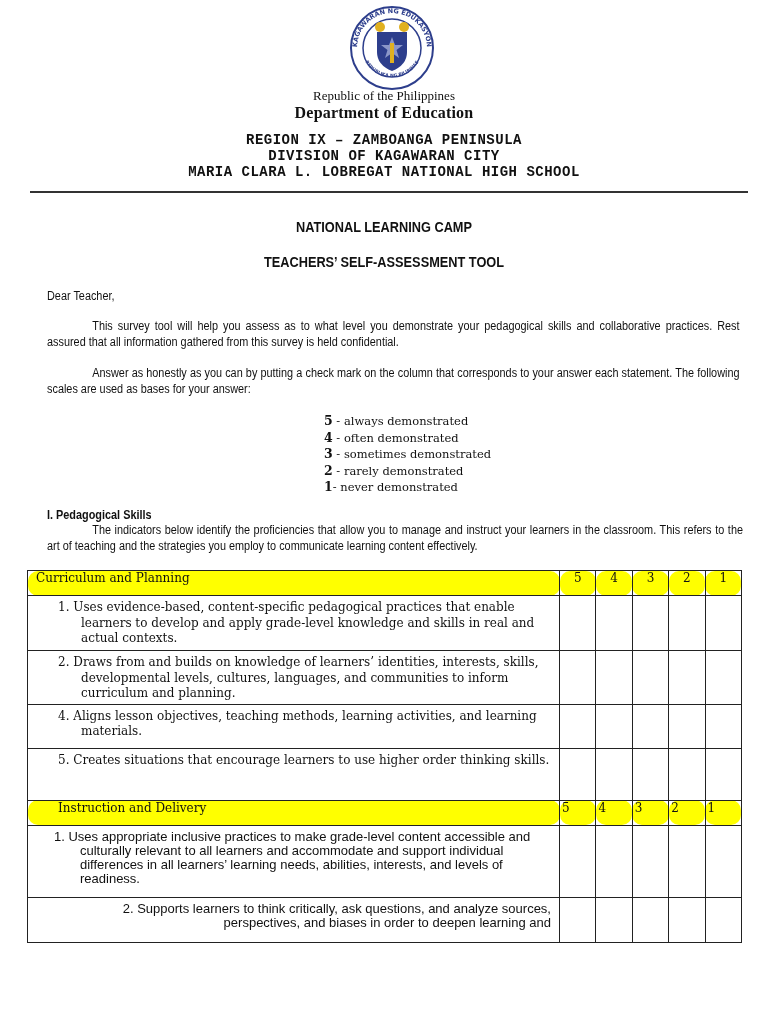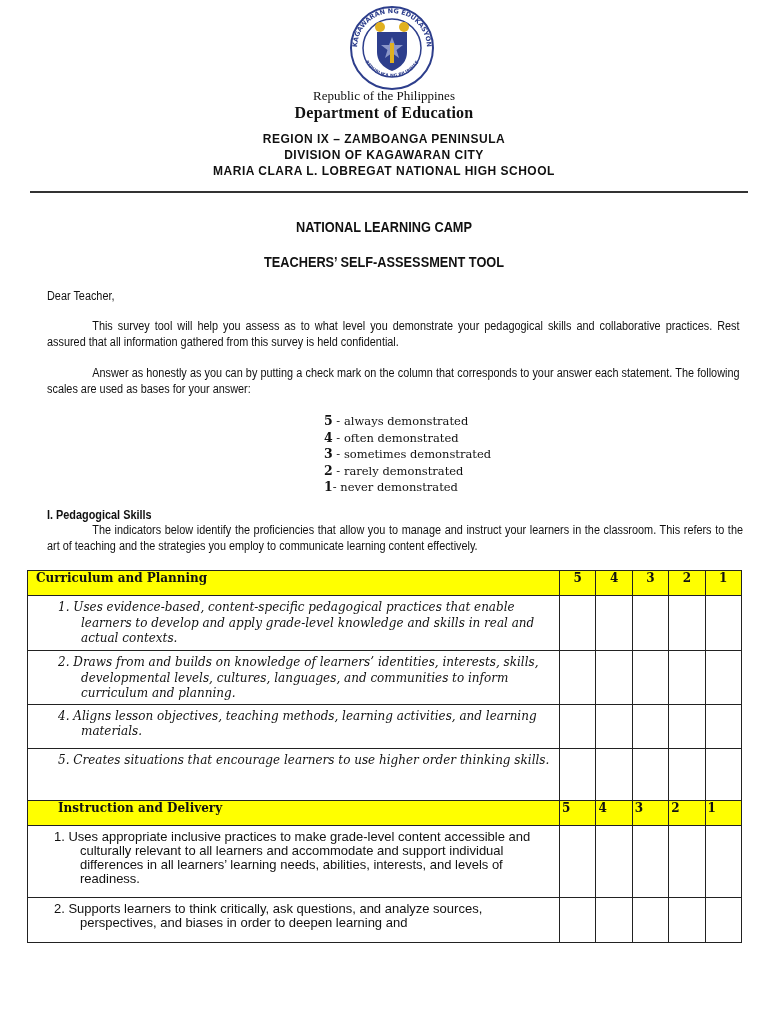--- a/index.html
+++ b/index.html
@@ -4,21 +4,21 @@
 <style>
   html, body { margin: 0; padding: 0; background: #ffffff; }
   body { width: 768px; height: 1024px; position: relative; overflow: hidden; color: #111; font-family: "DejaVu Serif", serif; }
   .abs { position: absolute; }
   .center { left: 0; width: 768px; text-align: center; }
 
   .seal { left: 349px; top: 5px; width: 86px; height: 86px; }
 
   .rep { top: 88px; font-family: "Liberation Serif", serif; font-size: 13px; }
   .deped { top: 104px; font-family: "Liberation Serif", serif; font-size: 16px; font-weight: bold; letter-spacing: 0.2px; }
-  .hdr-line { font-family: Liberation Sans, sans-serif; font-size: 12px; font-weight: bold; letter-spacing: 0.5px; }
+  .hdr-line { font-family: Liberation Mono, monospace; font-size: 14px; font-weight: bold; letter-spacing: 0.5px; }
   .region { top: 132px; }
   .division { top: 148px; }
   .school { top: 164px; }
 
   .rule { left: 30px; width: 718px; top: 191px; height: 0; border-top: 2px solid #333; }
 
   .title1 { top: 219px; font-family: "Liberation Sans Narrow", "Liberation Sans", sans-serif; font-size: 14.5px; font-weight: bold; transform: scaleX(0.88); }
   .title2 { top: 254px; font-family: "Liberation Sans", sans-serif; font-size: 14.5px; font-weight: bold; transform: scaleX(0.88); }
 
   .body-text { font-family: "Liberation Sans", sans-serif; font-size: 12.5px; line-height: 15.5px; transform-origin: left top; }
@@ -32,26 +32,26 @@
   .scales b { font-weight: bold; font-size: 12.5px; }
 
   .sec-title { left: 47px; top: 508px; font-weight: bold; }
   .sec-para { left: 47px; top: 523px; width: 800px; text-align: justify; transform: scaleX(0.87); }
 
   
   table.grid { position: absolute; left: 27px; top: 570px; border-collapse: collapse; width: 714px; table-layout: fixed; }
   table.grid td { border: 1.5px solid #222; padding: 0; vertical-align: top; }
   table.grid col.c-text { width: 532px; }
   table.grid col.c-sc { width: 36.4px; }
-  .hdr-row td { background: #ffff00; height: 24px; vertical-align: middle; font-family: "DejaVu Serif", serif; font-size: 12px; font-weight: bold; }
+  .hdr-row td { background: #ffff00; height: 24px; vertical-align: middle; font-family: "DejaVu Serif", serif; font-size: 12px; font-weight: normal; border-radius: 10px; }
   .hdr-row td.lbl { padding-left: 8px; }
   .hdr-row td.lbl2 { padding-left: 30px; }
   .hdr-row td.sc { text-align: center; }
   .hdr-row td.sc-left { text-align: left; padding-left: 2px; }
-  .item { font-family: "DejaVu Serif", serif; font-size: 12px; line-height: 15.5px; padding: 4px 8px 2px 30px !important; font-style: italic; }
+  .item { font-family: "DejaVu Serif", serif; font-size: 12px; line-height: 15.5px; padding: 4px 8px 2px 30px !important; }
   .item .txt { display: block; padding-left: 23px; text-indent: -23px; }
   .item2 { font-family: Liberation Sans, sans-serif; font-size: 13px; line-height: 14px; padding: 4px 8px 2px 26px !important; }
   .item2 .txt { display: block; padding-left: 26px; text-indent: -26px; }
   .cell-box { cursor: pointer; }
 </style>
 </head>
 <body>
 
 <div class="abs seal">
   <svg width="86" height="86" viewBox="0 0 86 86">
@@ -167,21 +167,21 @@
   <tr style="height:72px;">
     <td class="item2">
           <span class="txt">1. Uses appropriate inclusive practices to make grade-level content accessible and culturally relevant to all learners and accommodate and support individual differences in all learners’ learning needs, abilities, interests, and levels of readiness.</span>
         </td>
     <td class="cell-box"></td>
     <td class="cell-box"></td>
     <td class="cell-box"></td>
     <td class="cell-box"></td>
     <td class="cell-box"></td>
   </tr>
-  <tr style="height:42px;">
+  <tr style="height:42px;text-align:right;">
     <td class="item2" style="overflow:hidden; height:38px;">
           <span class="txt">2.  Supports learners to think critically, ask questions, and analyze sources, perspectives, and biases in order to deepen learning and</span>
         </td>
     <td class="cell-box"></td>
     <td class="cell-box"></td>
     <td class="cell-box"></td>
     <td class="cell-box"></td>
     <td class="cell-box"></td>
   </tr>
 </tbody>

